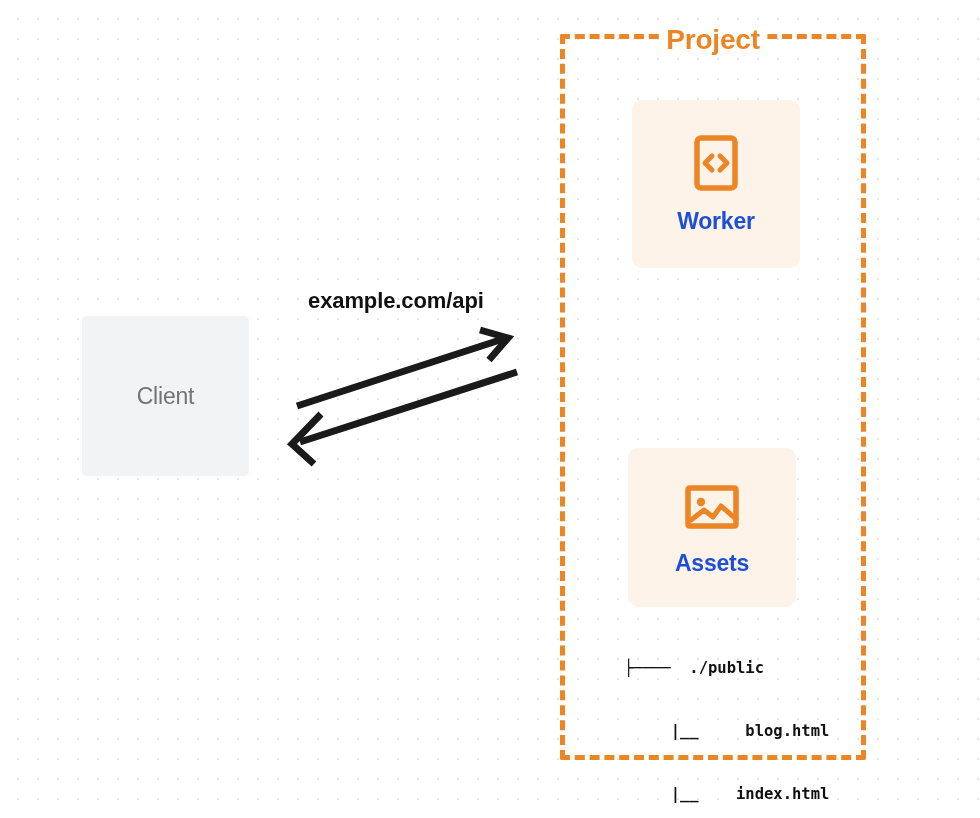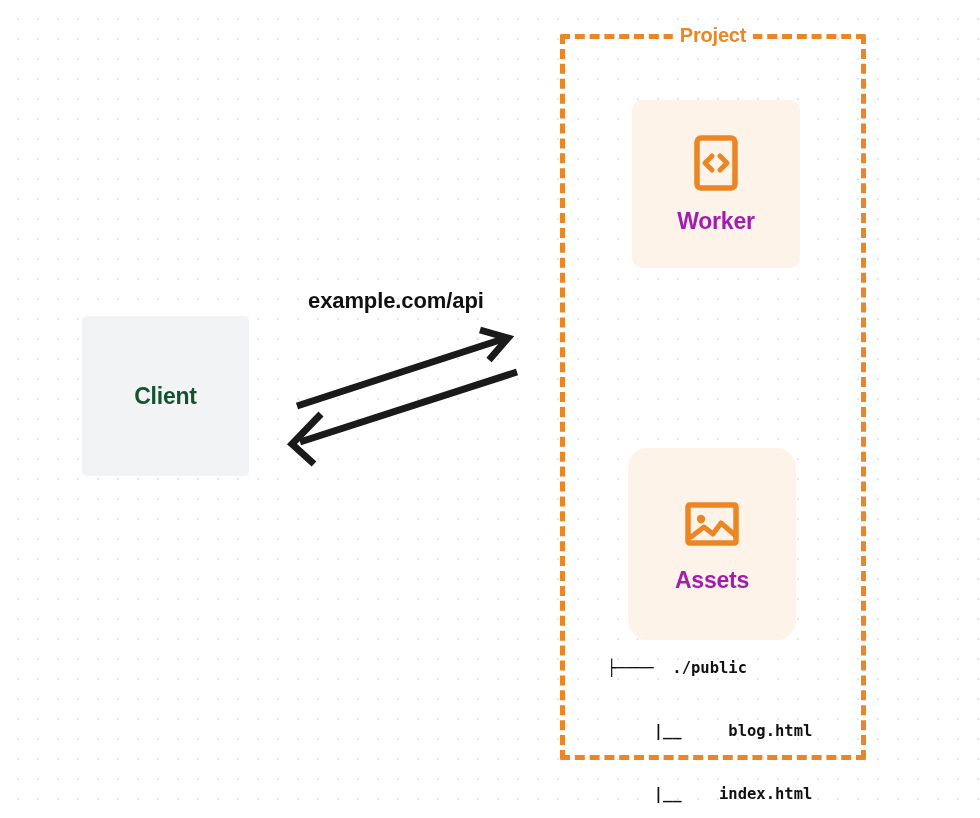--- a/index.html
+++ b/index.html
@@ -32,22 +32,22 @@
     width: 167px;
     height: 160px;
     background: #f2f3f5;
     border-radius: 5px;
     display: flex;
     align-items: center;
     justify-content: center;
   }
   #client-box .box-label {
     font-size: 23px;
-    font-weight: bold;
-    color: #14532d;
+    font-weight: normal;
+    color: #737373;
     letter-spacing: -0.2px;
   }
 
   
   #connection-layer {
     position: absolute;
     left: 0;
     top: 0;
     width: 980px;
     height: 818px;
@@ -75,21 +75,21 @@
     border-radius: 2px;
     box-sizing: border-box;
   }
   #project-title {
     position: absolute;
     left: 50%;
     top: -15px;
     transform: translateX(-50%);
     background: #ffffff;
     padding: 0 7px;
-    font-size: 20px;
+    font-size: 28px;
     font-weight: bold;
     color: #ec8524;
     letter-spacing: -0.2px;
     white-space: nowrap;
   }
 
   
   .service-card {
     position: absolute;
     background: #fdf3e8;
@@ -102,54 +102,54 @@
   #worker-card {
     left: 632px;
     top: 100px;
     width: 168px;
     height: 168px;
   }
   #assets-card {
     left: 628px;
     top: 448px;
     width: 168px;
-    height: 192px;
-    border-radius: 20px;
+    height: 159px;
   }
   .service-card .card-icon {
     width: 58px;
     height: 58px;
     display: block;
     margin-bottom: 16px;
   }
   #assets-card .card-icon {
     margin-bottom: 14px;
   }
   .service-card .card-label {
     font-size: 23px;
     font-weight: bold;
-    color: #a21caf;
+    color: #1d4ed8;
     letter-spacing: -0.2px;
   }
 
   
   #file-tree {
     position: absolute;
     left: 607px;
     top: 616px;
     font-family: "DejaVu Sans Mono", monospace;
     font-size: 15.5px;
     line-height: 21px;
     color: #111111;
     white-space: pre;
     font-weight: bold;
   }
   #file-tree .tree-row {
     display: block;
     white-space: pre;
+    margin-left: 17px;
   }
 </style>
 </head>
 <body>
 
 <div id="canvas">
 
   <div id="client-box">
     <span class="box-label">Client</span>
   </div>

